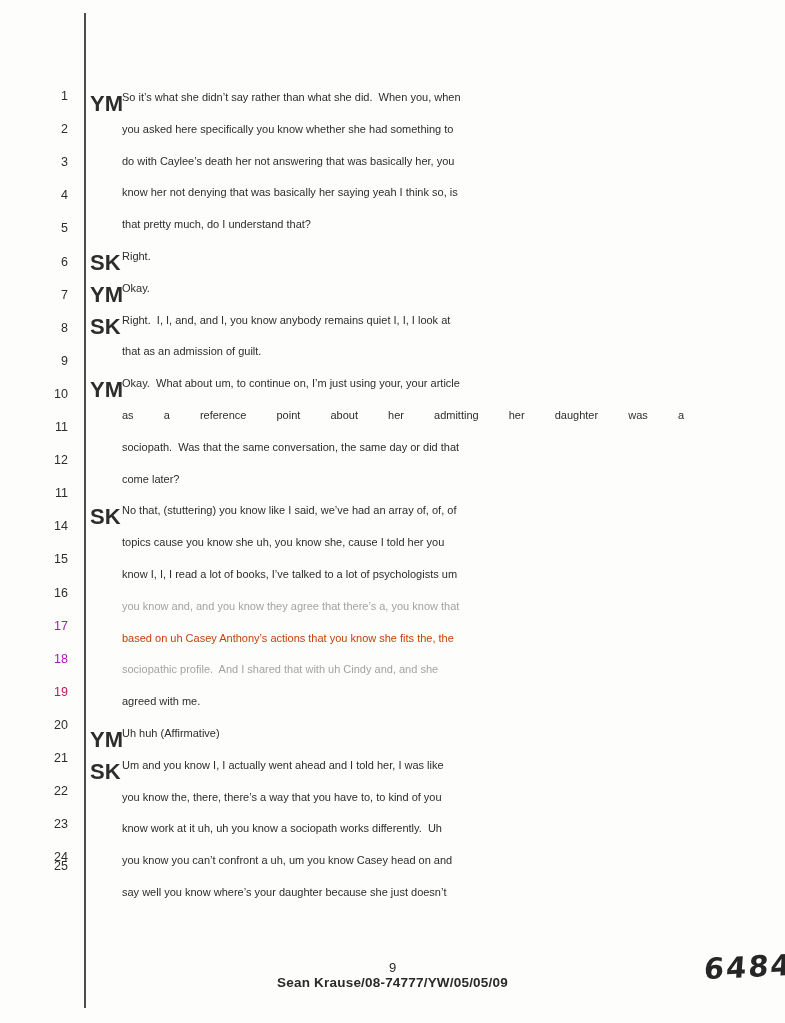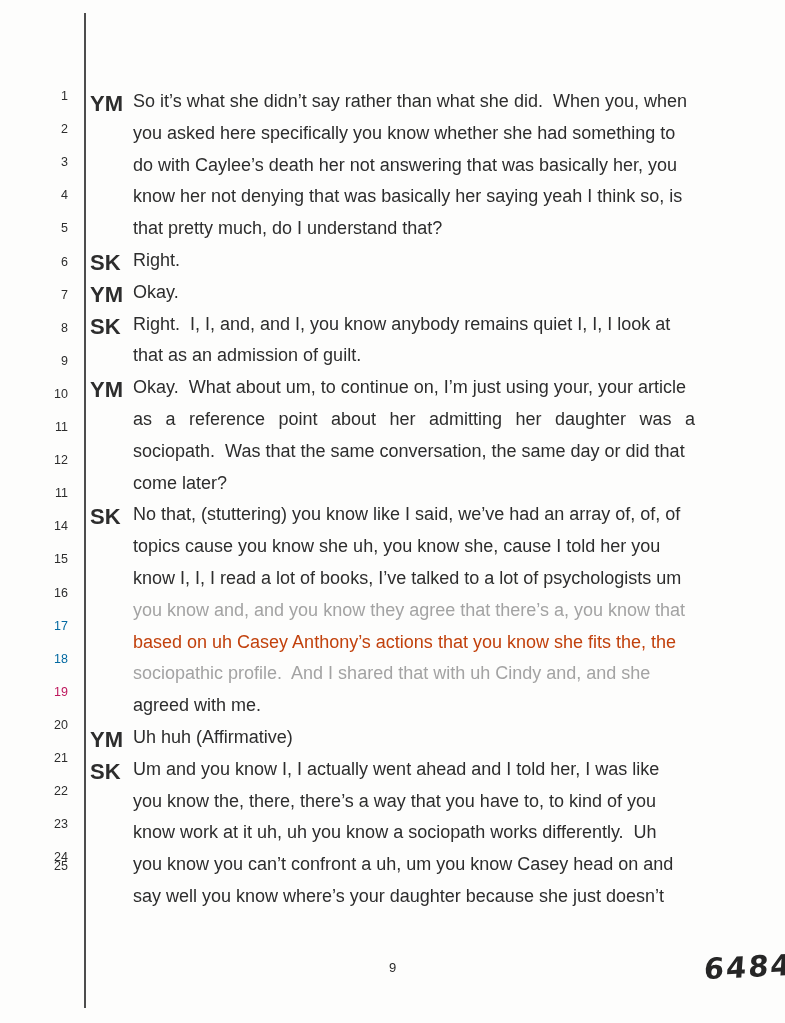--- a/index.html
+++ b/index.html
@@ -36,35 +36,35 @@
   .speaker {
     position: absolute;
     left: 0;
     top: 0;
     font-weight: bold;
     font-size: 22px;
     letter-spacing: 0.2px;
   }
   .rtext {
     position: absolute;
-    left: 43px;
+    left: 32px;
     top: 0;
-    font-size: 18px;
+    font-size: 11px;
     white-space: pre;
   }
   .rtext.justify {
     white-space: normal;
     width: 562px;
     text-align: justify;
     text-align-last: justify;
   }
   .tone-normal { color: #2d2d2d; }
   .tone-semi   { color: #c2410c; }
   .tone-faded  { color: #a3a3a3; }
-  .ln.tone-faded { color: #0369a1; }
+  .ln.tone-faded { color: #a21caf; }
   .ln.tone-semi  { color: #be185d; }
   .footer {
     position: absolute;
     left: 0;
     right: 0;
     top: 961px;
     text-align: center;
     color: #2a2a2a;
   }
   .pg-num {
@@ -207,16 +207,17 @@
       <div class="row" style="top: 854.2px;">
         <span class="rtext tone-normal">you know you can’t confront a uh, um you know Casey head on and</span>
       </div>
       <div class="row" style="top: 886px;">
         <span class="rtext tone-normal">say well you know where’s your daughter because she just doesn’t</span>
       </div>
     </div>
 
   <div class="footer">
     <div class="pg-num">9</div>
+    <div class="case-line">Sean Krause/08-74777/YW/05/05/09</div>
   </div>
 
   <div class="bates">6484</div>
 </div>
 
 </body></html>

